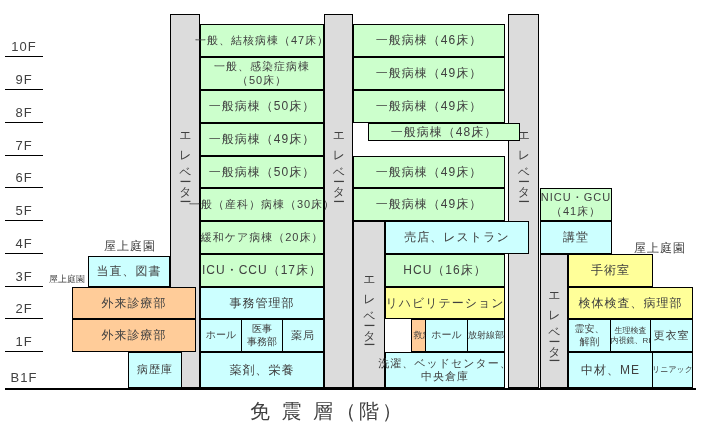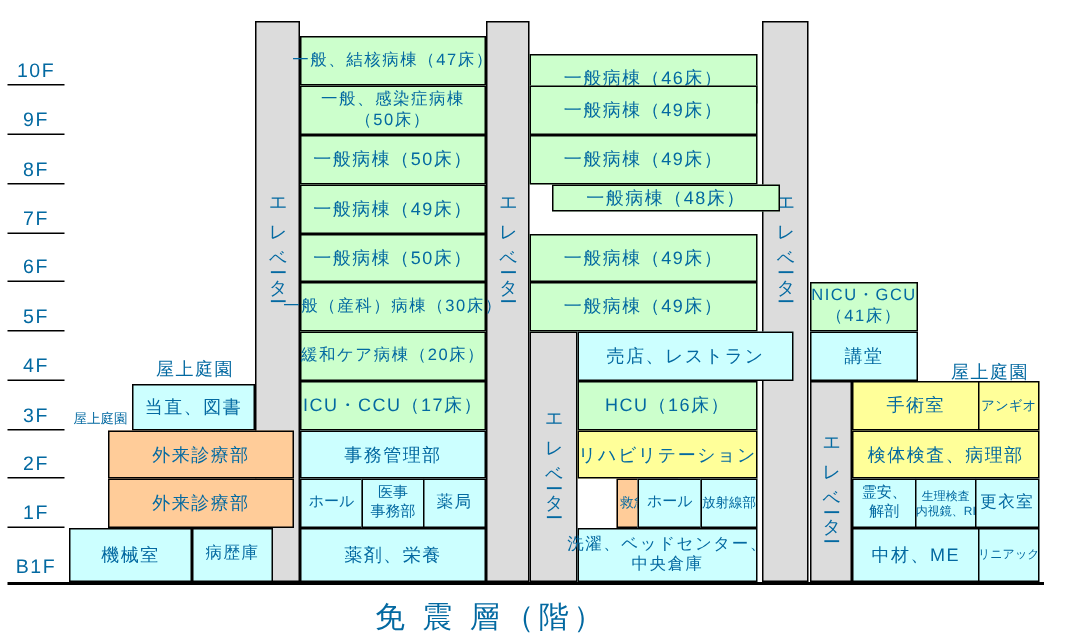--- a/index.html
+++ b/index.html
@@ -1,18 +1,18 @@
 <!DOCTYPE html>
 <html><head>
 <meta charset="utf-8">
 <style>
   html,body{margin:0;padding:0;background:#ffffff;}
   #stage{
     position:relative;width:710px;height:422px;background:#ffffff;
-    font-family:"Liberation Sans","DejaVu Sans",sans-serif;color:#0369a1;
+    font-family:"Liberation Sans","DejaVu Sans",sans-serif;color:#404040;
     overflow:hidden;
     border-radius:16px;
   }
   .cell{
     position:absolute;box-sizing:border-box;border:1px solid #000;
     display:flex;flex-direction:column;align-items:center;justify-content:center;
     text-align:center;font-size:12px;line-height:1.22;letter-spacing:1px;
     white-space:nowrap;
   }
   .cell .line{display:block;}
@@ -80,21 +80,20 @@
   </div>
   <div class="shaft" style="left:540px;top:254px;width:28px;height:134px">
     <span class="vtext middle">エレベーター</span>
   </div>
 
   <div class="free-label" style="left:94px;top:238px;width:72px">屋上庭園</div>
   <div class="free-label small" style="left:46px;top:273px;width:42px">屋上庭園</div>
   <div class="cell cyan" style="left:88px;top:256px;width:82px;height:31px">当直、図書</div>
   <div class="cell orange" style="left:46px;top:287px;width:124px;height:32px">外来診療部</div>
   <div class="cell orange" style="left:46px;top:319px;width:124px;height:33px">外来診療部</div>
-  <div class="cell cyan" style="left:46px;top:352px;width:82px;height:36px">機械室</div>
   <div class="cell cyan fs11" style="left:128px;top:352px;width:54px;height:36px">病歴庫</div>
 
   <div class="cell green fs11" style="left:200px;top:24px;width:124px;height:33px">一般、結核病棟（47床）</div>
   <div class="cell green fs11" style="left:200px;top:57px;width:124px;height:33px">
     <span class="line">一般、感染症病棟</span>
     <span class="line">（50床）</span>
   </div>
   <div class="cell green" style="left:200px;top:90px;width:124px;height:33px">一般病棟（50床）</div>
   <div class="cell green" style="left:200px;top:123px;width:124px;height:33px">一般病棟（49床）</div>
   <div class="cell green" style="left:200px;top:156px;width:124px;height:32px">一般病棟（50床）</div>
@@ -103,21 +102,21 @@
   <div class="cell green" style="left:200px;top:254px;width:124px;height:33px">ICU・CCU（17床）</div>
   <div class="cell cyan" style="left:200px;top:287px;width:124px;height:32px">事務管理部</div>
   <div class="cell cyan fs10" style="left:200px;top:319px;width:42px;height:33px">ホール</div>
   <div class="cell cyan fs10" style="left:241px;top:319px;width:42px;height:33px">
     <span class="line">医事</span>
     <span class="line">事務部</span>
   </div>
   <div class="cell cyan fs11" style="left:282px;top:319px;width:42px;height:33px">薬局</div>
   <div class="cell cyan" style="left:200px;top:352px;width:124px;height:36px">薬剤、栄養</div>
 
-  <div class="cell green" style="left:353px;top:36px;width:152px;height:33px">一般病棟（46床）</div>
+  <div class="cell green" style="left:353px;top:24px;width:152px;height:33px">一般病棟（46床）</div>
   <div class="cell green" style="left:353px;top:57px;width:152px;height:33px">一般病棟（49床）</div>
   <div class="cell green" style="left:353px;top:90px;width:152px;height:33px">一般病棟（49床）</div>
   <div class="cell green" style="left:368px;top:123px;width:152px;height:18px">一般病棟（48床）</div>
   <div class="cell green" style="left:353px;top:156px;width:152px;height:32px">一般病棟（49床）</div>
   <div class="cell green" style="left:353px;top:188px;width:152px;height:33px">一般病棟（49床）</div>
   <div class="cell cyan" style="left:385px;top:221px;width:144px;height:33px">売店、レストラン</div>
   <div class="cell green" style="left:385px;top:254px;width:120px;height:33px">HCU（16床）</div>
   <div class="cell yellow" style="left:385px;top:287px;width:120px;height:32px">リハビリテーション</div>
   <div class="cell orange fs9" style="left:385px;top:319px;width:41px;height:33px">救急外来</div>
   <div class="cell cyan fs10" style="left:425px;top:319px;width:43px;height:33px">ホール</div>
@@ -127,21 +126,20 @@
     <span class="line">中央倉庫</span>
   </div>
 
   <div class="cell green fs11" style="left:540px;top:188px;width:72px;height:33px">
     <span class="line">NICU・GCU</span>
     <span class="line">（41床）</span>
   </div>
   <div class="cell cyan" style="left:540px;top:221px;width:72px;height:33px">講堂</div>
   <div class="free-label" style="left:626px;top:240px;width:68px">屋上庭園</div>
   <div class="cell yellow" style="left:568px;top:254px;width:85px;height:33px">手術室</div>
-  <div class="cell yellow fs9" style="left:652px;top:254px;width:41px;height:33px">アンギオ</div>
   <div class="cell yellow" style="left:568px;top:287px;width:125px;height:32px">検体検査、病理部</div>
   <div class="cell cyan fs10" style="left:568px;top:319px;width:43px;height:33px">
     <span class="line">霊安、</span>
     <span class="line">解剖</span>
   </div>
   <div class="cell cyan fs8" style="left:610px;top:319px;width:41px;height:33px">
     <span class="line">生理検査</span>
     <span class="line">内視鏡、RI</span>
   </div>
   <div class="cell cyan fs11" style="left:650px;top:319px;width:43px;height:33px">更衣室</div>

